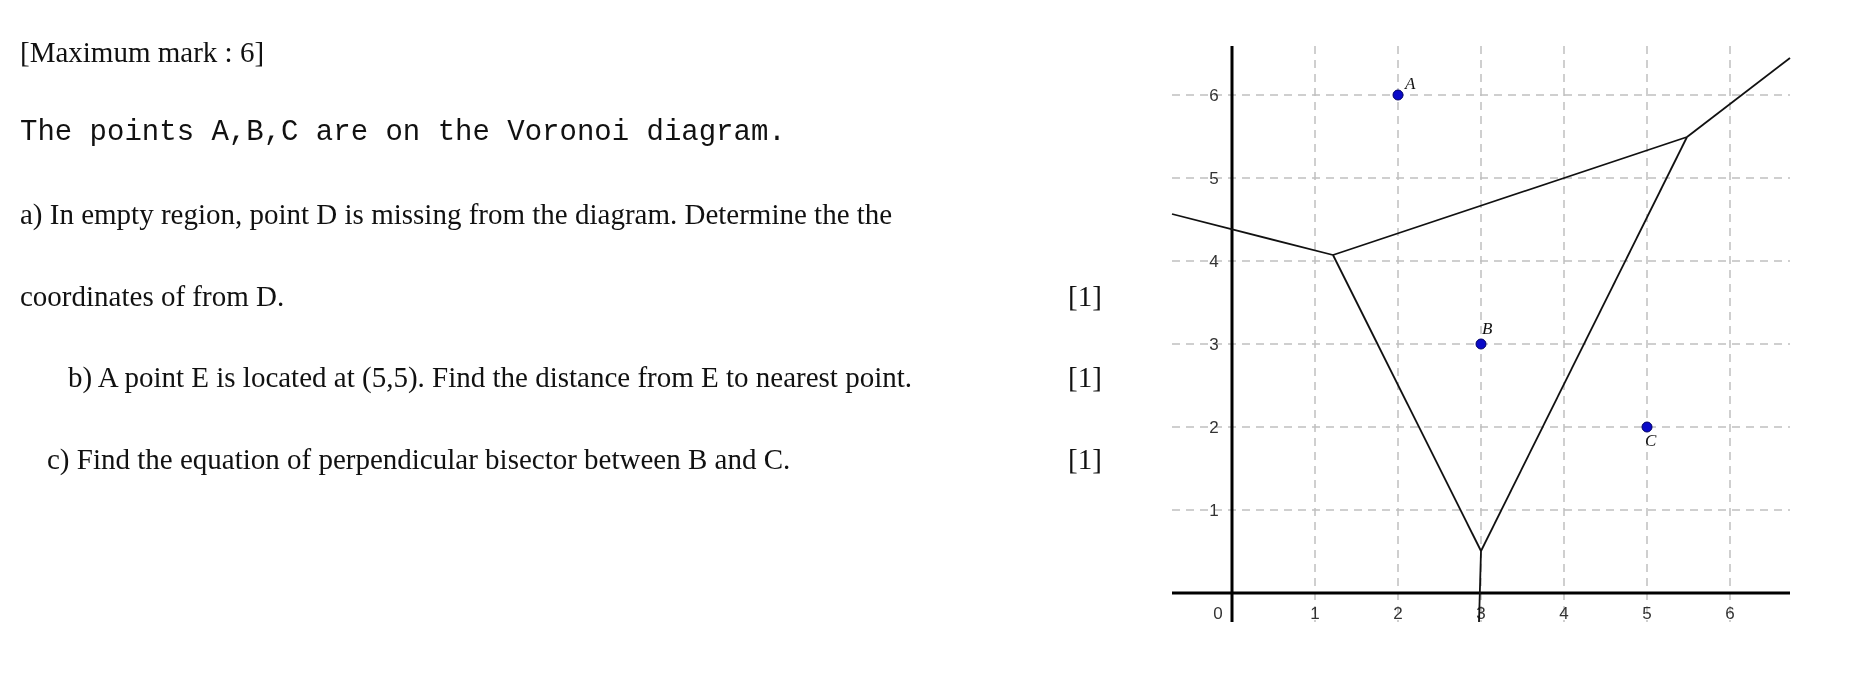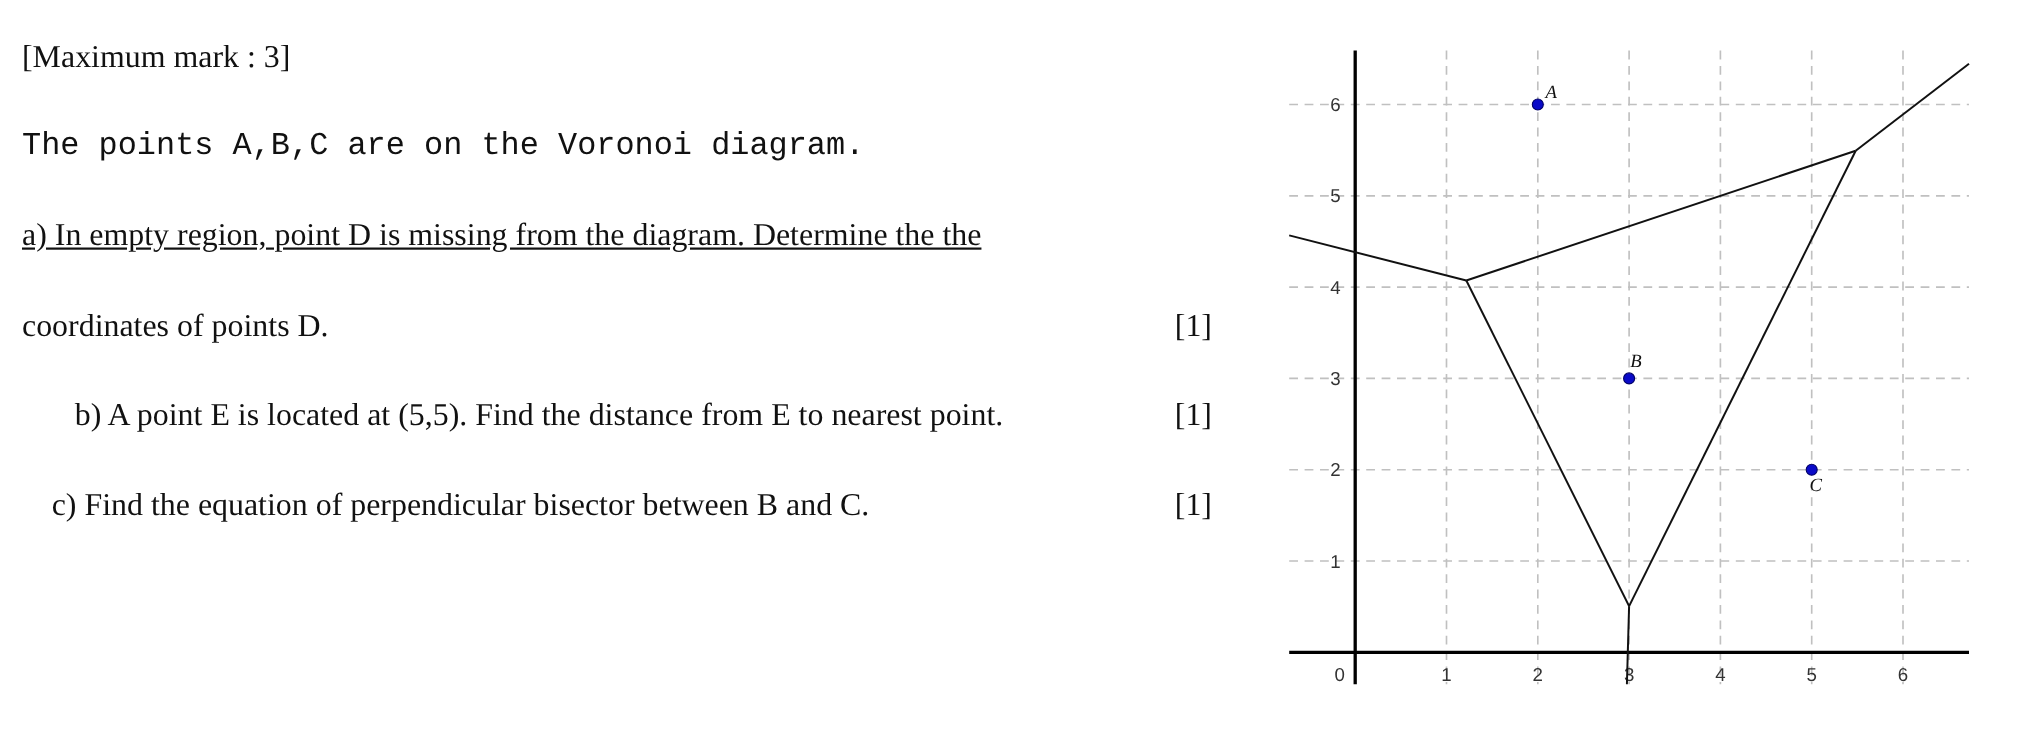--- a/index.html
+++ b/index.html
@@ -12,24 +12,24 @@
     .line { position: absolute; left: 0; white-space: nowrap; }
     .mark { position: absolute; left: 1048px; white-space: nowrap; }
     .diagram { position: absolute; left: 0; top: 0; }
     .tick-label { font-family: "Liberation Sans", "DejaVu Sans", sans-serif; font-size: 17px; fill: #333333; }
     .pt-label { font-family: "Liberation Serif", "DejaVu Serif", serif; font-style: italic; font-size: 17px; fill: #111111; }
   </style>
 </head>
 <body>
 
 <div class="text-col">
-  <div class="line" style="top:36px;">[Maximum mark : 3]</div>
+  <div class="line" style="top:36px;">[Maximum mark : 6]</div>
   <div class="line" style="top:116px;font-family:Liberation Mono, monospace;">The points A,B,C are on the Voronoi diagram.</div>
-  <div class="line" style="top:198px;text-decoration:underline;">a)  In empty region, point D is missing from the diagram. Determine the the</div>
-  <div class="line" style="top:280px;">coordinates of points D.</div>
+  <div class="line" style="top:198px;">a)  In empty region, point D is missing from the diagram. Determine the the</div>
+  <div class="line" style="top:280px;">coordinates of from D.</div>
   <div class="mark" style="top:280px;">[1]</div>
   <div class="line" style="top:361px;margin-left:48px;">b) A point E is located at (5,5). Find the distance from E to nearest point.</div>
   <div class="mark" style="top:361px;">[1]</div>
   <div class="line" style="top:443px;margin-left:27px;">c) Find the equation of perpendicular bisector between B and C.</div>
   <div class="mark" style="top:443px;">[1]</div>
 </div>
 
 <svg class="diagram" width="1856" height="677" viewBox="0 0 1856 677">
 
   <g stroke="#c0c0c0" stroke-width="1.5" stroke-dasharray="8,6">

